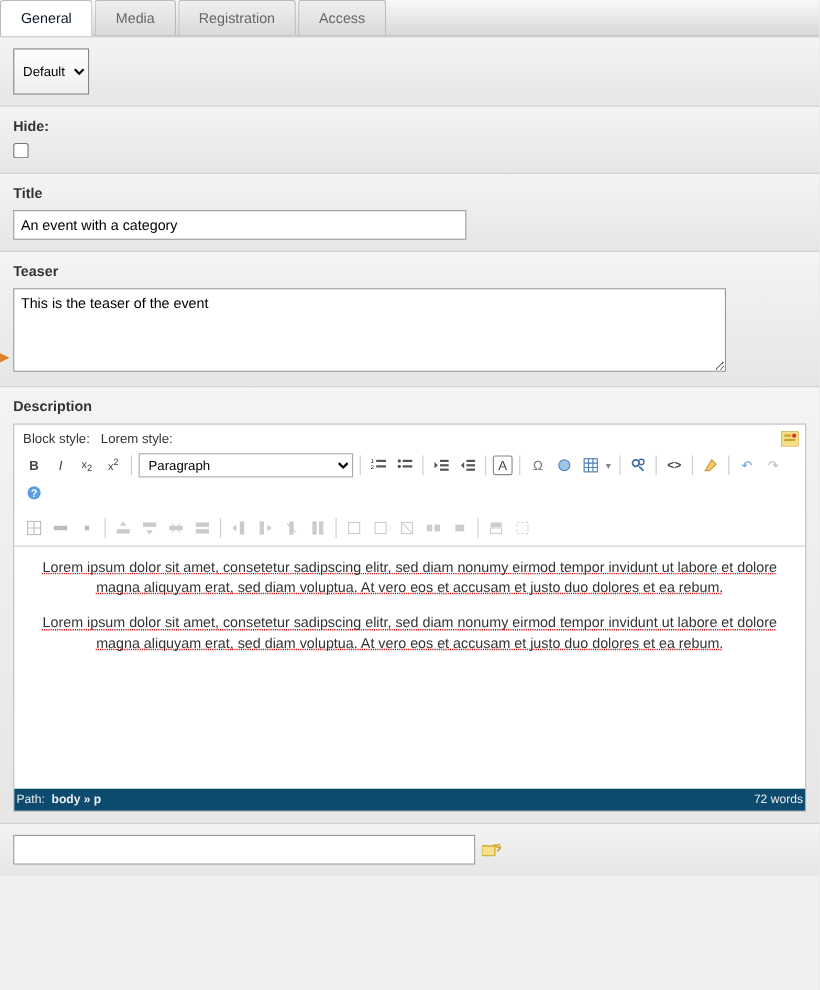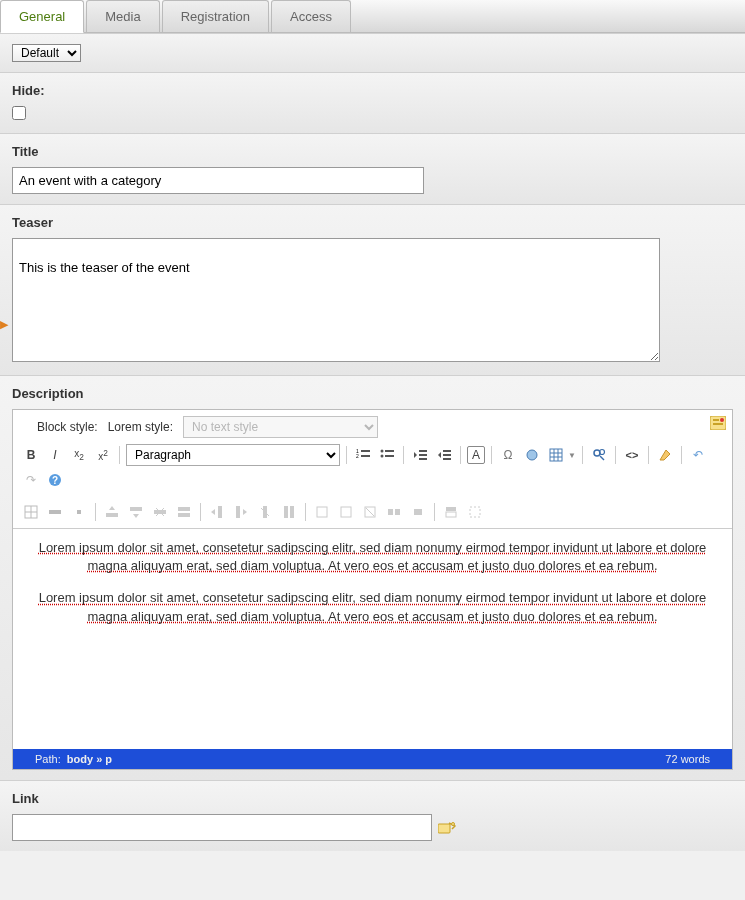--- a/index.html
+++ b/index.html
@@ -2,48 +2,48 @@
 <html><head>
 <meta charset="utf-8">
 <style>
 * { box-sizing: border-box; margin: 0; padding: 0; }
 body { font-family: Arial, Helvetica, sans-serif; font-size: 13px; background: #f0f0f0; color: #333; }
 .container { width: 745px; background: #e8e8e8; position: relative; }
 
 
 .tabs { display: flex; background: linear-gradient(#f9f9f9, #d8d8d8); border-bottom: 1px solid #bbb; }
 .tab { padding: 8px 18px; border: 1px solid #bbb; border-bottom: none; background: linear-gradient(#efefef, #dadada); color: #666; cursor: pointer; margin-right: 2px; border-radius: 3px 3px 0 0; }
-.tab.active { background: #fff; color: #4d7c0f; font-weight: normal; border-bottom: 1px solid #fff; margin-bottom: -1px; text-align: center; }
+.tab.active { background: #fff; color: #0f172a; font-weight: normal; border-bottom: 1px solid #fff; margin-bottom: -1px; text-align: center; }
 
 
 .section { padding: 10px 12px; border-top: 1px solid #d0d0d0; background: linear-gradient(#f4f4f4, #e6e6e6); }
 .section:first-of-type { border-top: none; }
 .label { font-weight: bold; font-size: 13px; margin-bottom: 8px; display: block; }
-.select { border: 1px solid #888; background: linear-gradient(#fff,#eee); font-size: 12px; padding: 0 4px; }
+.select { border: 1px solid #888; background: linear-gradient(#fff,#eee); font-size: 12px; padding: 12px 4px; }
 .textinput { width: 412px; padding: 5px 6px; border: 1px solid #999; background: #fff; font-size: 13px; }
-.textarea { width: 648px; height: 124px; padding: 21px 6px; border: 1px solid #999; background: #fff; font-size: 13px; font-family: Arial; resize: both; }
+.textarea { width: 648px; height: 76px; padding: 5px 6px; border: 1px solid #999; background: #fff; font-size: 13px; font-family: Arial; resize: both; }
 .checkbox { width: 14px; height: 14px; }
 
 
 .rte-wrap { border: 1px solid #bbb; background: #fff; margin-top: 6px; position: relative; }
-.rte-top { display: flex; align-items: center; padding: 6px 8px 4px 8px; gap: 10px; margin-left: 16px; }
+.rte-top { display: flex; align-items: center; padding: 6px 8px 4px 8px; gap: 10px; }
 .rte-label { font-size: 12px; color: #333; }
 .rte-select { width: 195px; height: 22px; border: 1px solid #aaa; background: #fff; font-size: 12px; padding: 2px 4px; }
 .rte-select.disabled { color: #999; background: #f4f4f4; }
 .rte-toolbar { display: flex; flex-wrap: wrap; align-items: center; gap: 4px; padding: 2px 8px 6px 8px; border-bottom: 1px solid #ccc; }
 .tb-btn { width: 20px; height: 20px; display: inline-flex; align-items: center; justify-content: center; font-size: 12px; cursor: pointer; border-radius: 2px; color: #444; }
 .tb-btn.disabled { color: #bbb; cursor: default; }
 .tb-sep { width: 1px; height: 18px; background: #ccc; margin: 0 2px; }
 .tb-btn svg { width: 14px; height: 14px; }
 
 .rte-body { padding: 10px 12px; min-height: 220px; font-size: 13px; line-height: 1.4; text-align: center; }
 .rte-body p { margin-bottom: 14px; }
 .spell { text-decoration: underline dotted #c00; text-decoration-skip-ink: none; }
 
-.rte-status { background: #1d4ed8; color: #eee; font-size: 11px; padding: 4px 22px; display: flex; justify-content: space-between; }
+.rte-status { background: #0c4a6e; color: #eee; font-size: 11px; padding: 4px 2px; display: flex; justify-content: space-between; }
 
 .toggle-icon { position: absolute; top: 6px; right: 6px; width: 16px; height: 14px; cursor: pointer; }
 .toggle-icon svg { width: 16px; height: 14px; }
 
 .side-arrow { position: absolute; left: 0; top: 318px; color: #e08020; font-size: 11px; cursor: pointer; }
 
 .link-row { display: flex; align-items: center; gap: 6px; }
 .link-input { flex: 0 0 420px; padding: 5px 6px; border: 1px solid #999; background: #fff; font-size: 13px; }
 .link-icon { width: 18px; height: 14px; cursor: pointer; }
 .link-icon svg { width: 18px; height: 14px; }
@@ -92,38 +92,37 @@
             <rect x="0" y="0" width="16" height="14" rx="2" fill="#f7e08c" stroke="#c9a227"></rect>
             <rect x="3" y="3" width="6" height="2" fill="#c9a227"></rect>
             <rect x="3" y="7" width="10" height="2" fill="#c9a227"></rect>
             <circle cx="12" cy="4" r="2" fill="#d33"></circle>
           </svg>
       </div>
 
       <div class="rte-top">
         <span class="rte-label">Block style:</span>
         <span class="rte-label">Lorem style:</span>
-        <select class="rte-select disabled" disabled=""><option>No text style</option></select>
       </div>
 
       <div class="rte-toolbar">
         <span class="tb-btn">
             <b>B</b>
           </span>
         <span class="tb-btn">
             <i>I</i>
           </span>
         <span class="tb-btn">
             <span style="font-size:10px">x<sub>2</sub></span>
           </span>
         <span class="tb-btn">
             <span style="font-size:10px">x<sup>2</sup></span>
           </span>
         <span class="tb-sep"></span>
-        <select class="rte-select" style="width:214px"><option>Paragraph</option></select>
+        <select class="rte-select" style="width:195px"><option>Paragraph</option></select>
         <span class="tb-sep"></span>
         <span class="tb-btn">
             <svg viewBox="0 0 14 14">
               <text x="0" y="5" font-size="5">1</text>
               <rect x="5" y="2" width="9" height="2" fill="#555"></rect>
               <text x="0" y="10" font-size="5">2</text>
               <rect x="5" y="7" width="9" height="2" fill="#555"></rect>
             </svg>
           </span>
         <span class="tb-btn">
@@ -317,21 +316,20 @@
       <div class="rte-status">
         <span>
           <span>Path:</span>&nbsp;&nbsp;<b>body » p</b>
         </span>
         <span>72 words</span>
       </div>
     </div>
   </div>
 
   <div class="section">
-    <span class="label">Link</span>
     <div class="link-row">
       <input type="text" class="link-input" value="" style="">
       <span class="link-icon">
         <svg viewBox="0 0 18 14">
             <rect x="0" y="3" width="12" height="9" rx="1" fill="#f7e08c" stroke="#c9a227"></rect>
             <path d="M11 2 L17 5 L14 8" fill="none" stroke="#c9a227" stroke-width="1.5"></path>
             <circle cx="15" cy="3" r="1.5" fill="#f7e08c" stroke="#c9a227"></circle>
           </svg>
       </span>
     </div>

